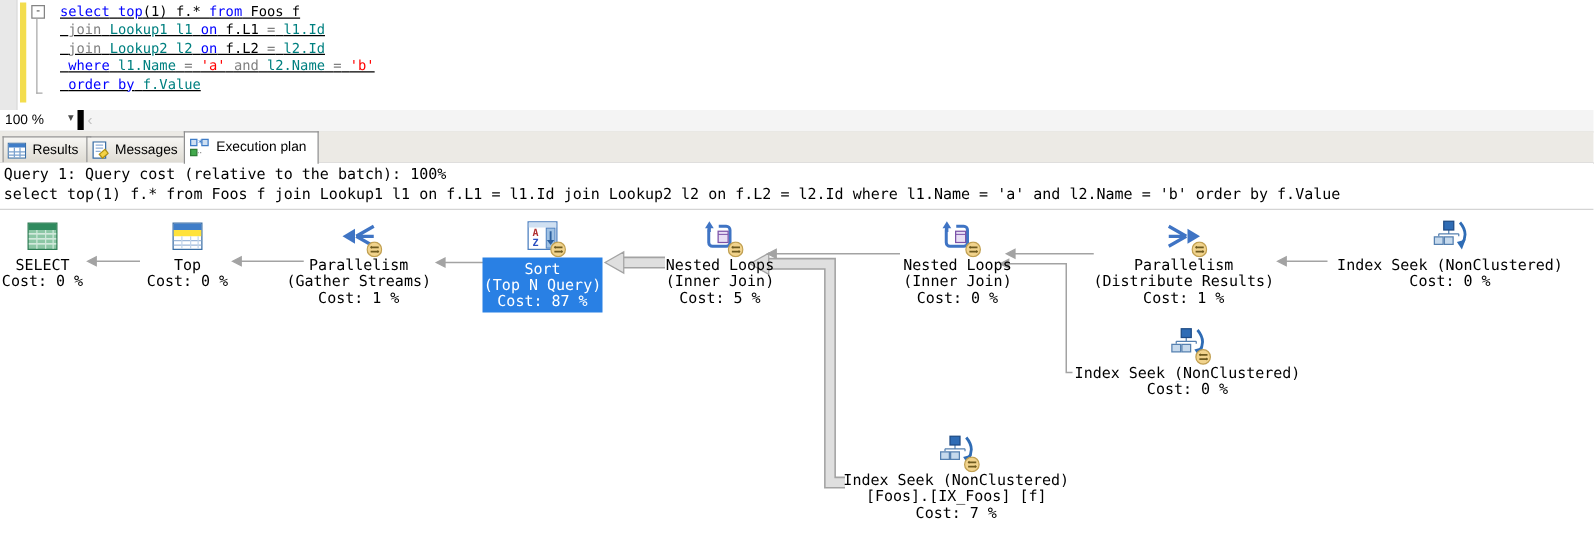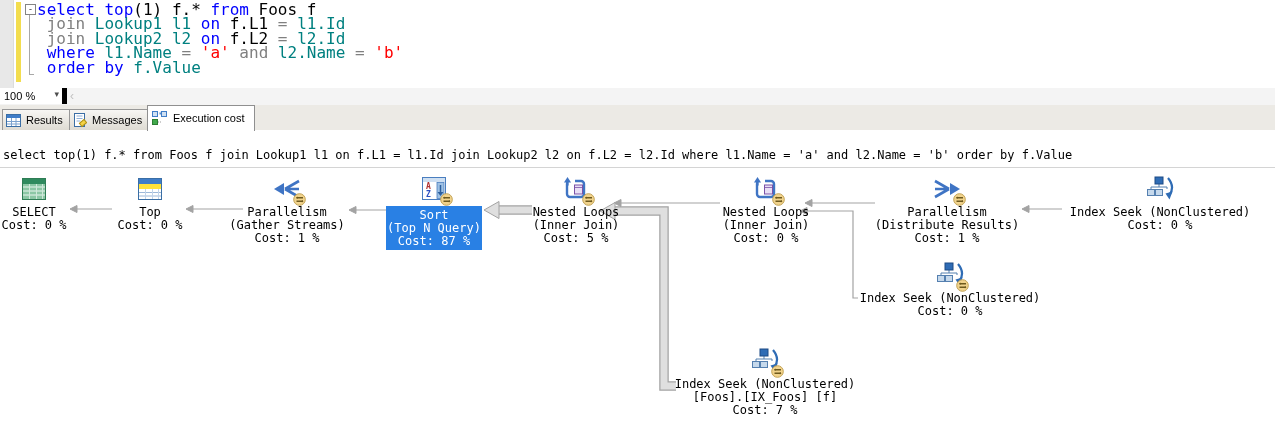--- a/index.html
+++ b/index.html
@@ -7,22 +7,22 @@
        font-family:"Liberation Sans","DejaVu Sans",sans-serif;}
 
   
   #editor{position:absolute;left:0;top:0;width:1275px;height:88px;background:#fff;}
   #gutter{position:absolute;left:0;top:0;width:13px;height:88px;background:#e8e8e8;border-right:1px solid #dcdcdc;}
   #modbar{position:absolute;left:16px;top:2px;width:5px;height:80px;}
   #collapse-box{position:absolute;left:25px;top:4px;width:9px;height:9px;border:1px solid #848484;background:#fff;
       font:9px/8px "DejaVu Sans Mono",monospace;text-align:center;color:#333;cursor:pointer;}
   #outline-line{position:absolute;left:29px;top:15px;width:4px;height:59px;
       border-left:1px solid #a8a8a8;border-bottom:1px solid #a8a8a8;}
-  #code-lines{position:absolute;left:37px;top:3px;
-      font-family:"DejaVu Sans Mono","Liberation Mono",monospace;font-size:16px;line-height:14.4px;white-space:pre;}
+  #code-lines{position:absolute;left:48px;top:3px;
+      font-family:"DejaVu Sans Mono","Liberation Mono",monospace;font-size:11px;line-height:14.4px;white-space:pre;text-decoration:underline;}
 
   
   #zoombar{position:absolute;left:0;top:88px;width:1275px;height:17px;background:#f4f4f4;border-bottom:1px solid #d9d9d9;}
   #zoom-combo{position:absolute;left:0;top:0;width:62px;height:16px;background:#fff;border-right:5px solid #000000;cursor:pointer;}
   #zoom-combo .val{position:absolute;left:4px;top:2px;font-size:11px;color:#000;}
   #zoom-combo .dd{position:absolute;right:3px;top:1px;font-size:9px;color:#4d4d4d;}
   #hscroll-left{position:absolute;left:70px;top:1px;font-size:12px;color:#c2c2c2;cursor:default;}
 
   
   #tabbar{position:absolute;left:0;top:105px;width:1275px;height:25px;background:#eceae5;border-bottom:1px solid #8f8f8f;}
@@ -90,25 +90,26 @@
     <div class="tab active" style="left:147px">
       <span class="tabicon">
         <svg width="17" height="16">
             <rect x="1.5" y="1.5" width="5" height="5" fill="#cfe0f2" stroke="#3f7dc8"></rect>
             <rect x="10.5" y="1.5" width="5" height="5" fill="#cfe0f2" stroke="#3f7dc8"></rect>
             <text x="7.2" y="7" font-size="7" fill="#3f7dc8" font-family="monospace">*</text>
             <rect x="1.5" y="9.5" width="5" height="5" fill="#42a94c" stroke="#2c7d34"></rect>
             <path d="M7 12h3" stroke="#9a9a9a" stroke-dasharray="1 1"></path>
           </svg>
       </span>
-      <span>Execution cost</span>
+      <span>Execution plan</span>
     </div>
   </div>
 
   <div id="plan">
+    <div class="plan-header" style="top:2px">Query 1: Query cost (relative to the batch): 100%</div>
     <div class="plan-header" style="top:18px">select top(1) f.* from Foos f join Lookup1 l1 on f.L1 = l1.Id join Lookup2 l2 on f.L2 = l2.Id where l1.Name = 'a' and l2.Name = 'b' order by f.Value</div>
     <div id="plan-sep"></div>
     <svg id="plan-svg">
         <path d="M112 79L75 79" fill="none" stroke="#a3a3a3" stroke-width="1.2" stroke-linejoin="miter"></path>
         <polygon points="70,79 77,75.5 77,82.5" fill="#a3a3a3" stroke="#a3a3a3" stroke-width="1"></polygon>
         <path d="M243 79L191 79" fill="none" stroke="#a3a3a3" stroke-width="1.2" stroke-linejoin="miter"></path>
         <polygon points="186,79 193,75.5 193,82.5" fill="#a3a3a3" stroke="#a3a3a3" stroke-width="1"></polygon>
         <path d="M388 80L354 80" fill="none" stroke="#a3a3a3" stroke-width="1.2" stroke-linejoin="miter"></path>
         <polygon points="349,80 356,76.5 356,83.5" fill="#a3a3a3" stroke="#a3a3a3" stroke-width="1"></polygon>
         <path d="M532 80L497 80" fill="none" stroke="#a3a3a3" stroke-width="9.5" stroke-linejoin="miter"></path>

